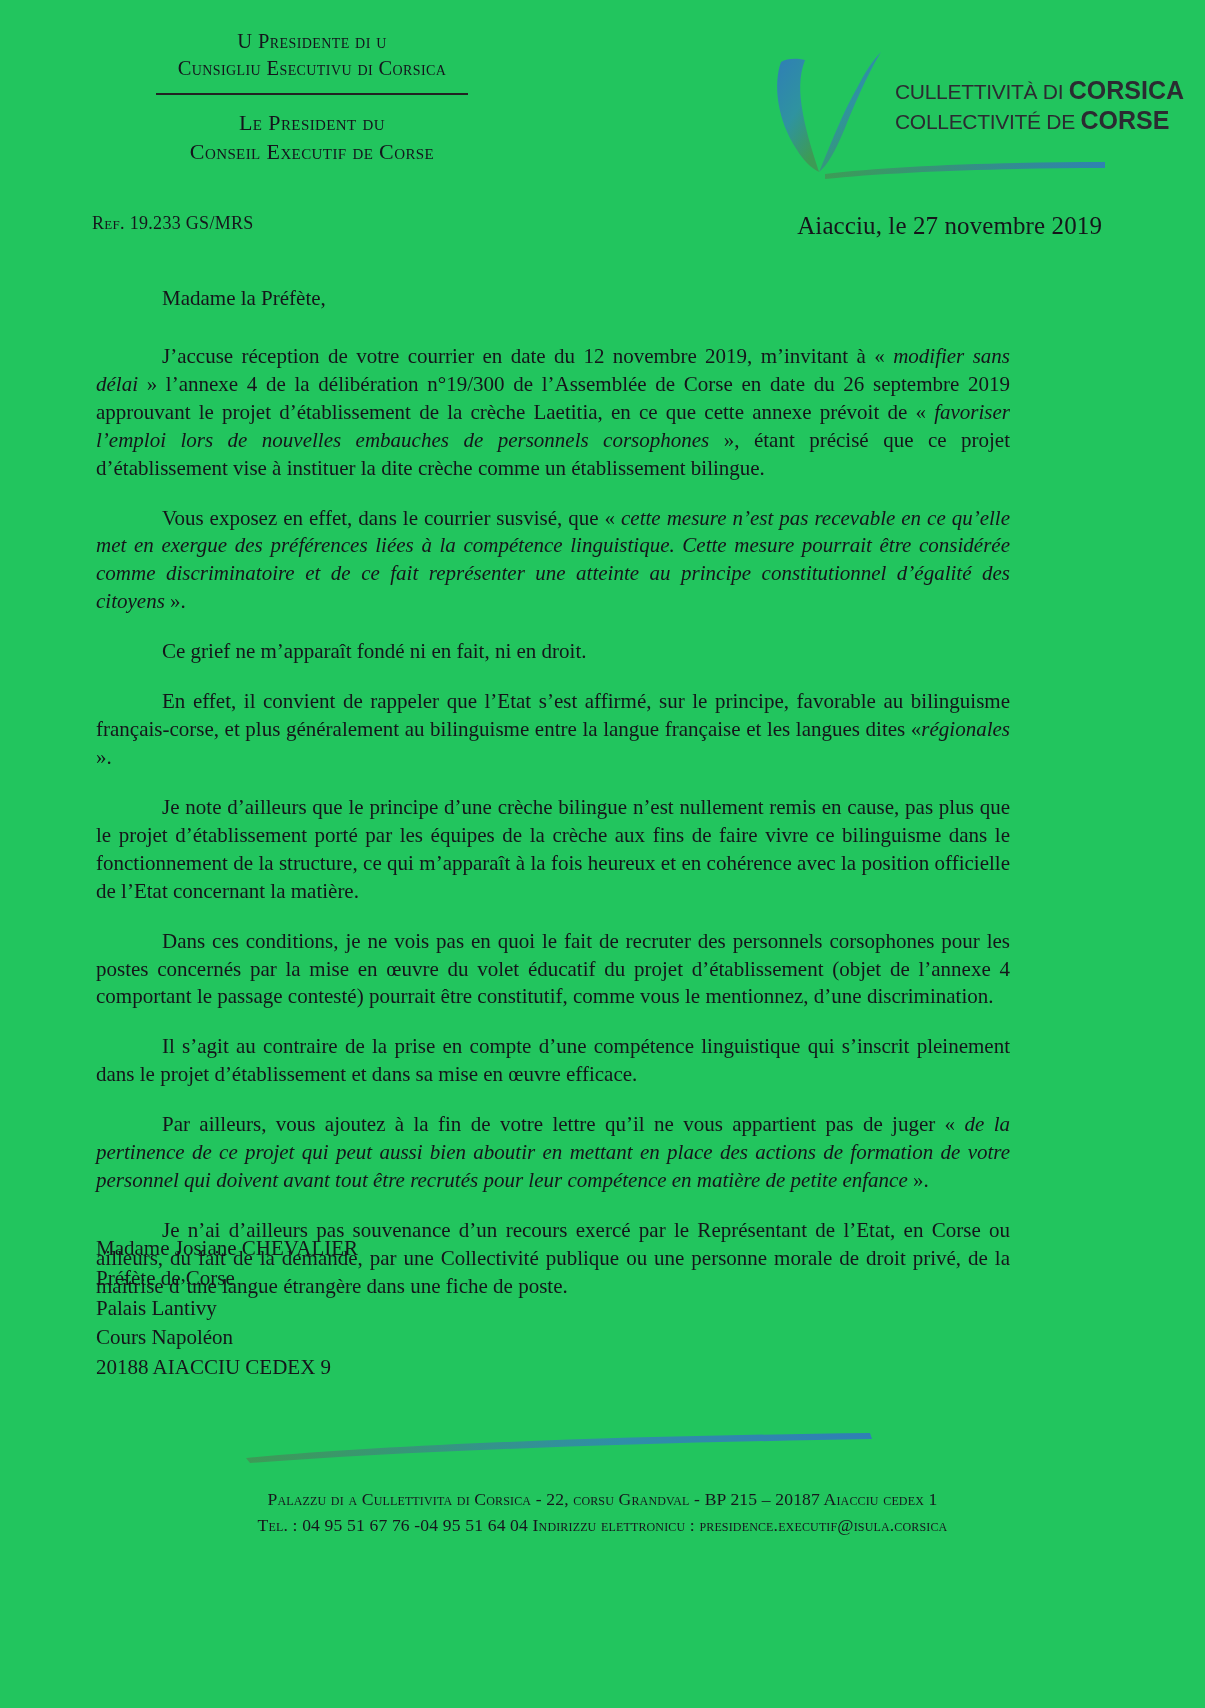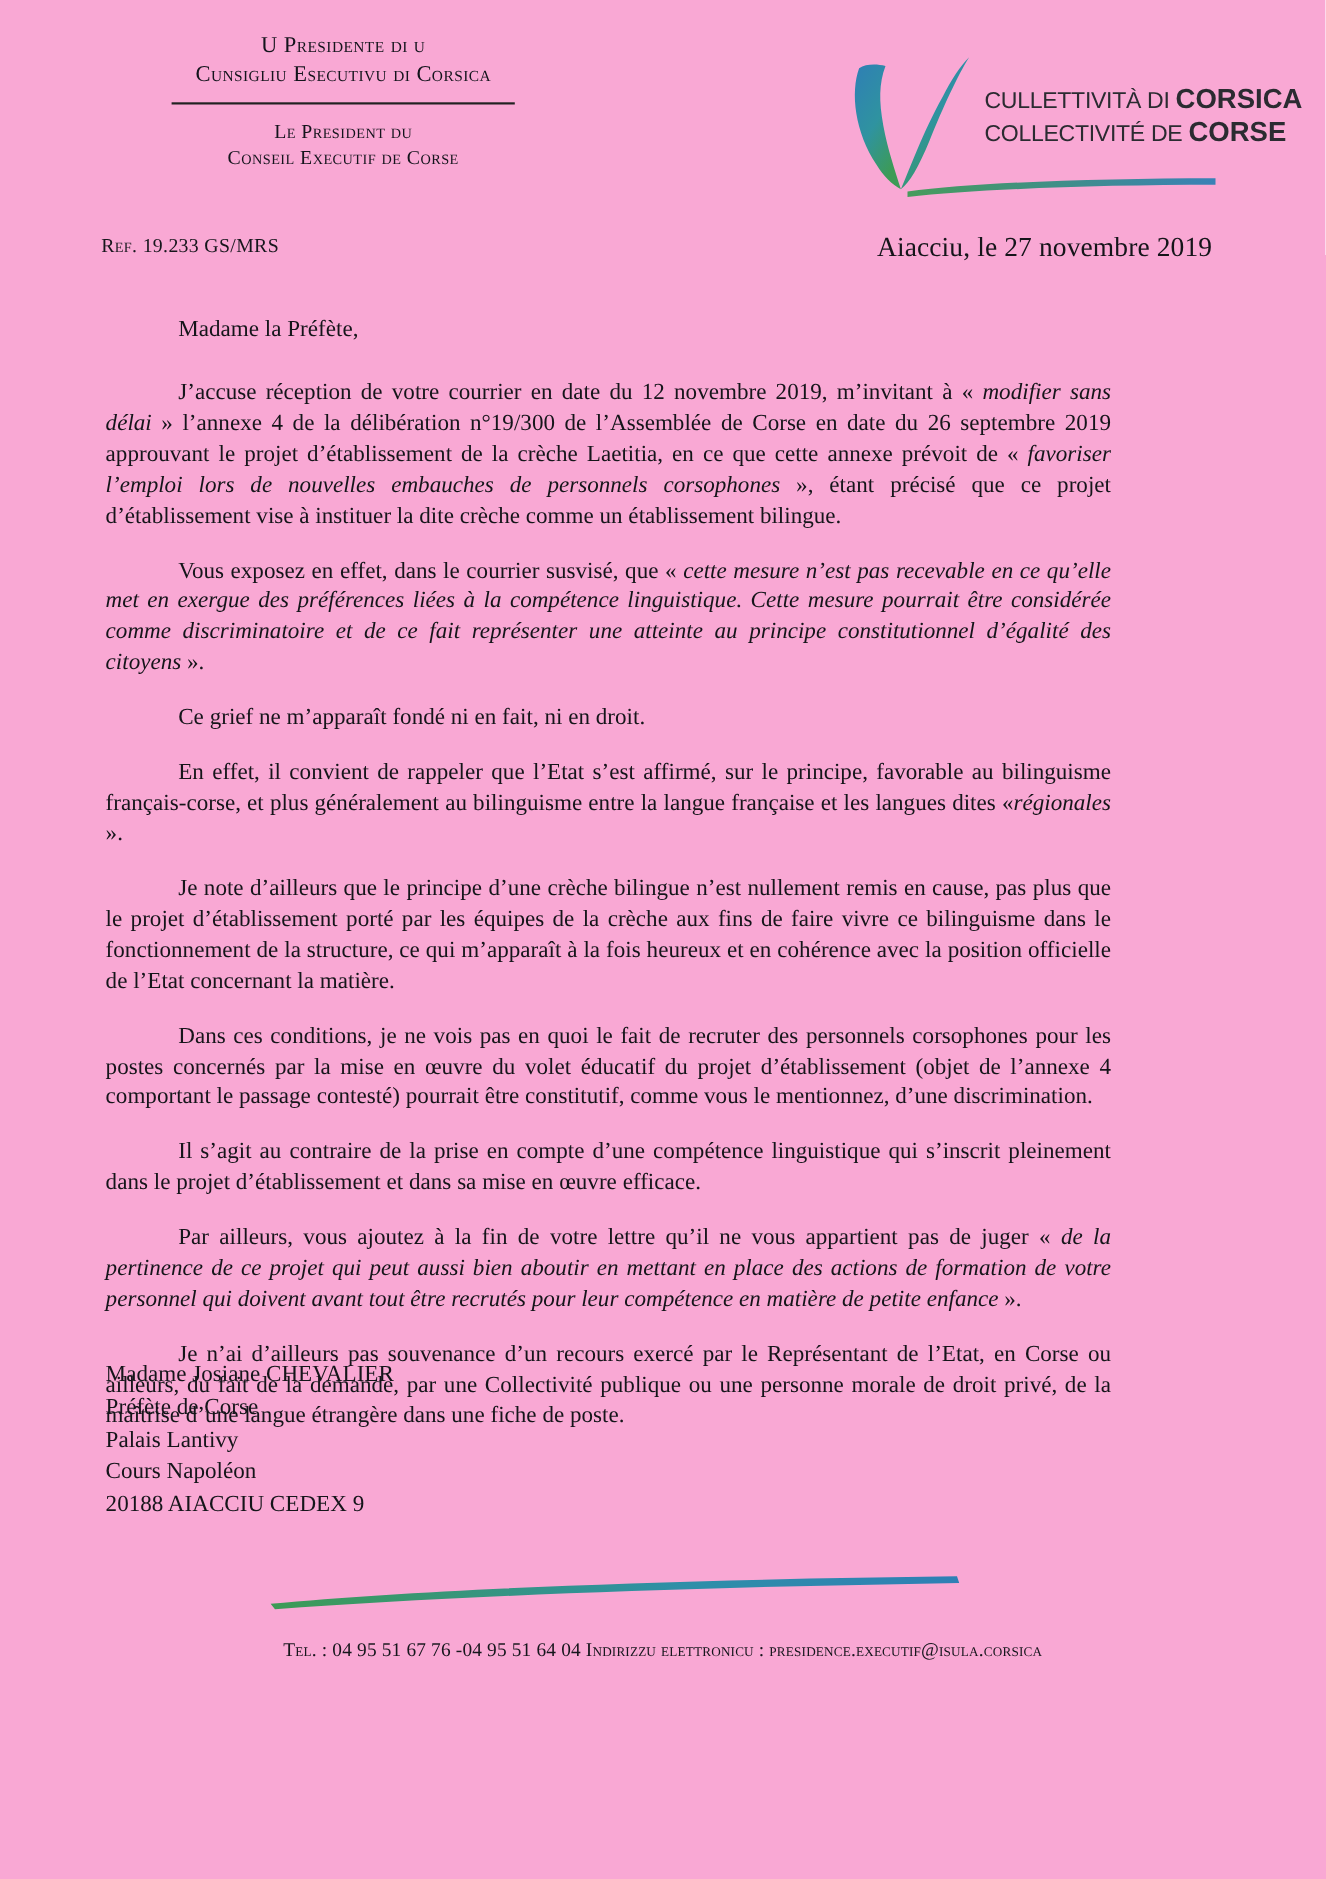--- a/index.html
+++ b/index.html
@@ -4,21 +4,21 @@
 <style>
   html, body {
     margin: 0;
     padding: 0;
     background: #ffffff;
   }
   .page {
     position: relative;
     width: 1205px;
     height: 1708px;
-    background: #f9a8d4;
+    background: #22c55e;
     font-family: "Liberation Serif", "DejaVu Serif", serif;
     color: #15151a;
     overflow: hidden;
   }
 
   
   .header {
     position: absolute;
     top: 28px;
     left: 0;
@@ -40,21 +40,21 @@
     white-space: nowrap;
     color: #14141c;
   }
   .masthead .rule {
     width: 312px;
     height: 2px;
     background: #222;
     margin: 11px auto 13px auto;
   }
   .masthead .line.sub {
-    font-size: 18px;
+    font-size: 22px;
   }
   .refline {
     position: absolute;
     left: 92px;
     top: 185px;
     font-variant: small-caps;
     font-size: 18px;
     letter-spacing: 0.3px;
     color: #16161c;
   }
@@ -238,16 +238,17 @@
           <stop offset="0%" stop-color="#3d9b55"></stop>
           <stop offset="60%" stop-color="#2f8fa8"></stop>
           <stop offset="100%" stop-color="#2f7fb5"></stop>
         </linearGradient>
       </defs>
       <path d="M246 28 C400 14, 620 6, 870 3 L872 9 C630 13, 412 21, 250 33 Z" fill="url(#fswoosh)"></path>
     </svg>
   </div>
 
   <div class="footer">
+    <div class="fline">Palazzu di a Cullettivita di Corsica - 22, corsu Grandval - BP 215 – 20187 Aiacciu cedex 1</div>
     <div class="fline">Tel. : 04 95 51 67 76 -04 95 51 64 04 Indirizzu elettronicu : presidence.executif@isula.corsica</div>
   </div>
 
 </div>
 
 </body></html>

